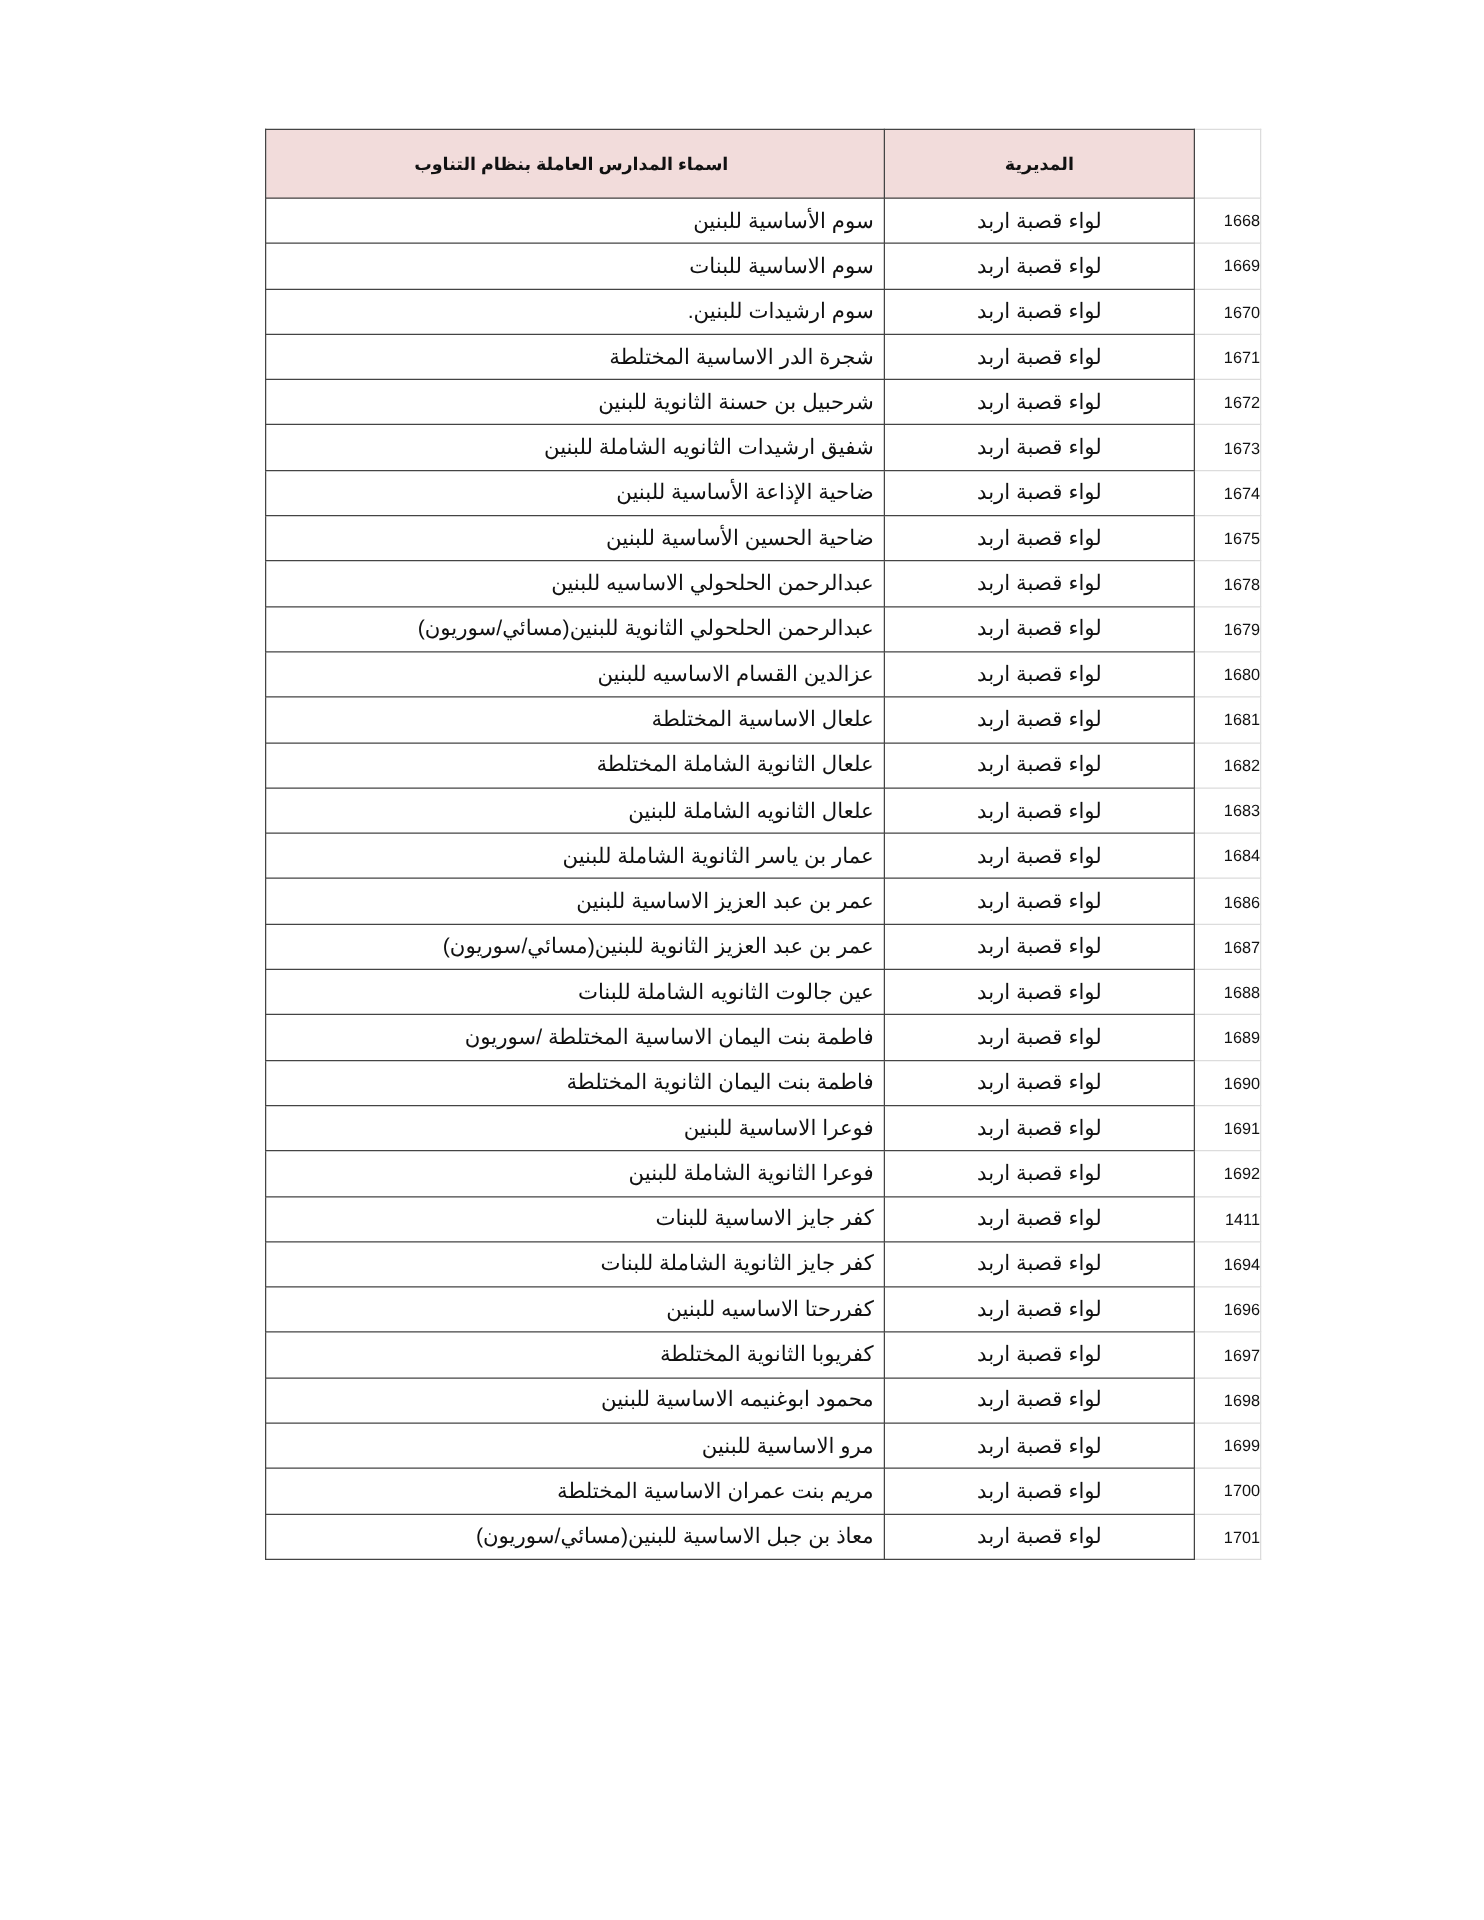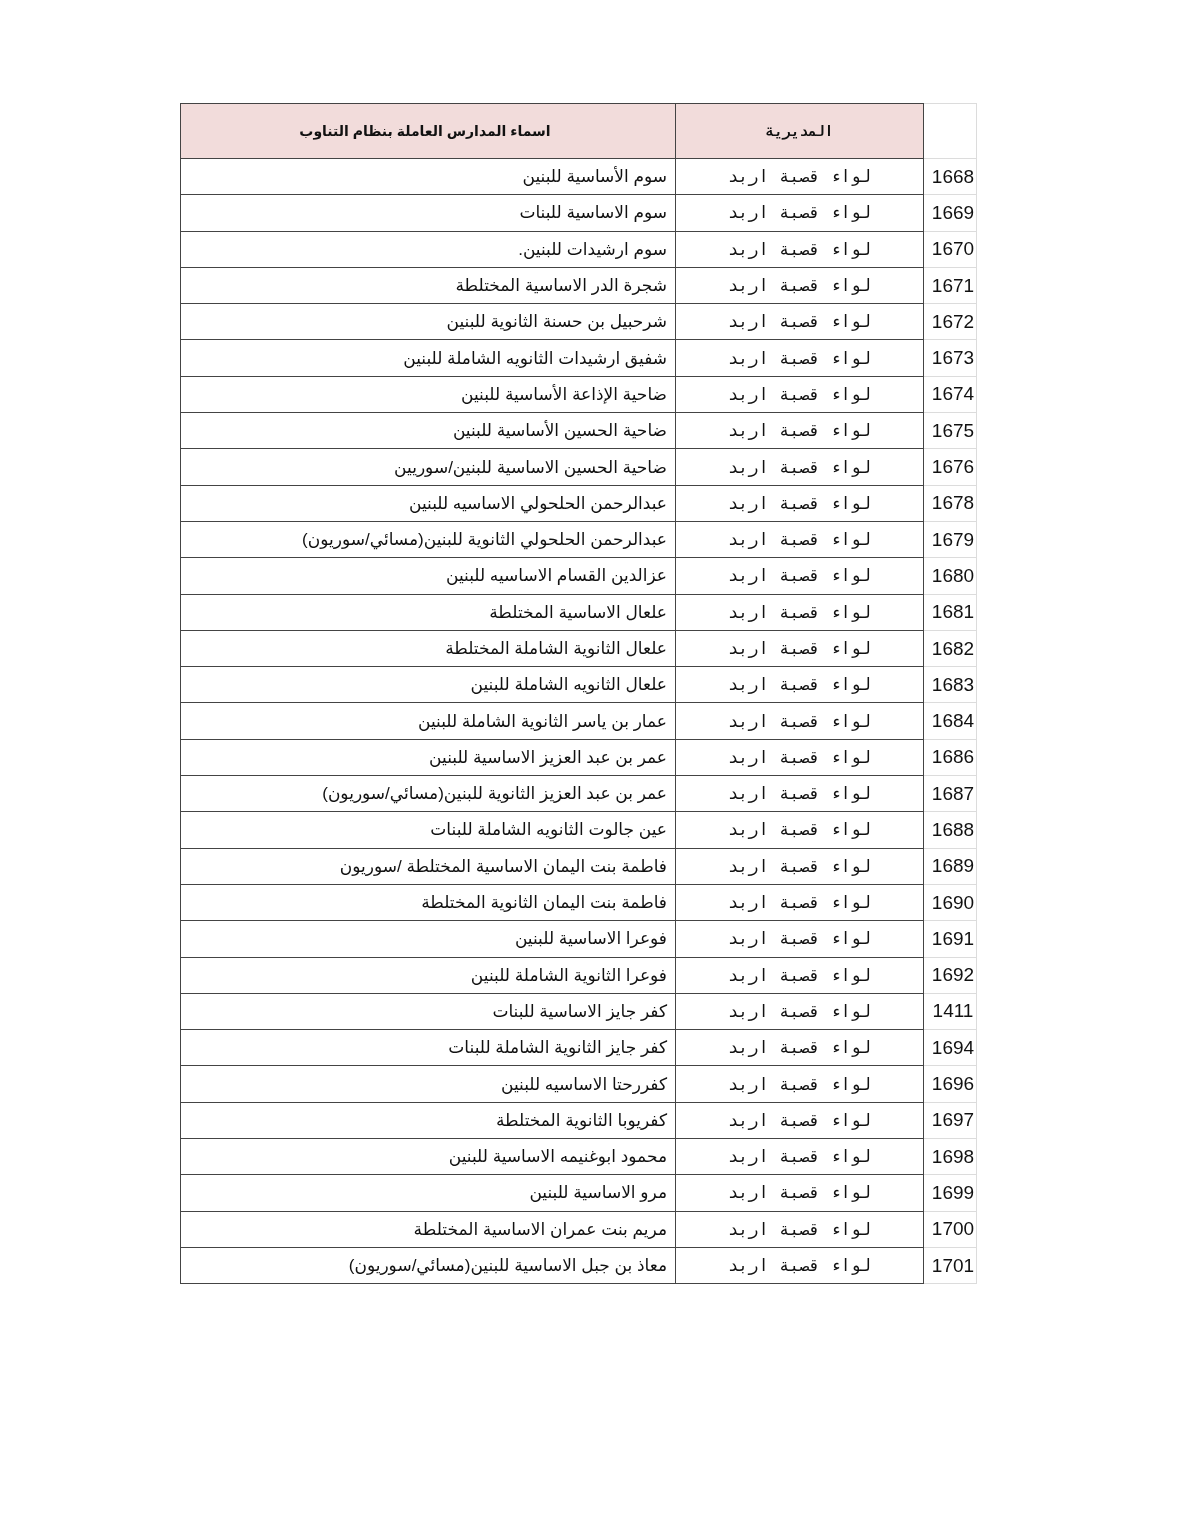--- a/index.html
+++ b/index.html
@@ -1,26 +1,26 @@
 <!DOCTYPE html>
 <html><head>
 <meta charset="utf-8">
 <style>
   html, body { margin: 0; padding: 0; background: #ffffff; }
   body { width: 1187px; height: 1536px; position: relative; font-family: "Liberation Sans", "DejaVu Sans", sans-serif; color: #111; }
   .sheet {
-    position: absolute; left: 180px; top: 103px;
+    position: absolute; left: 212px; top: 103px;
     border-collapse: collapse;
   }
   .sheet td, .sheet th { padding: 0; box-sizing: border-box; }
   .hdr-row { height: 55px; }
   .row { height: 36.3px; }
   .c-name { width: 495px; border: 1.5px solid #444; text-align: right; padding-right: 6px !important; font-size: 17px; direction: rtl; }
-  .c-dir { width: 248px; border: 1.5px solid #444; text-align: center; font-size: 17px; direction: rtl; font-family: Liberation Mono, monospace; }
-  .c-num { width: 53px; border-top: 1px solid #dcdcdc; border-bottom: 1px solid #dcdcdc; border-right: 1px solid #dcdcdc; border-left: 1.5px solid #444; text-align: center; padding-left: 6px !important; font-size: 19px; }
+  .c-dir { width: 248px; border: 1.5px solid #444; text-align: center; font-size: 17px; direction: rtl; }
+  .c-num { width: 53px; border-top: 1px solid #dcdcdc; border-bottom: 1px solid #dcdcdc; border-right: 1px solid #dcdcdc; border-left: 1.5px solid #444; text-align: right; padding-left: 6px !important; font-size: 13px; }
   .hdr-row .c-name, .hdr-row .c-dir { background: #f2dcdb; font-weight: bold; font-size: 14px; text-align: center; }
   .hdr-row .c-num { border-top: 1px solid #dcdcdc; }
   tbody tr.row td.c-name span { padding-right: 2px; }
 </style>
 </head>
 <body>
 
 <table class="sheet">
   <thead>
     <tr class="hdr-row">
@@ -71,25 +71,20 @@
     <td class="c-dir"><span>لواء قصبة اربد</span></td>
     <td class="c-num"><span>1674</span></td>
   </tr>
 
   <tr class="row">
     <td class="c-name"><span>ضاحية الحسين الأساسية للبنين</span></td>
     <td class="c-dir"><span>لواء قصبة اربد</span></td>
     <td class="c-num"><span>1675</span></td>
   </tr>
 
-  <tr class="row">
-    <td class="c-name"><span>ضاحية الحسين الاساسية للبنين/سوريين</span></td>
-    <td class="c-dir"><span>لواء قصبة اربد</span></td>
-    <td class="c-num"><span>1676</span></td>
-  </tr>
 
 
   <tr class="row">
     <td class="c-name"><span>عبدالرحمن الحلحولي الاساسيه للبنين</span></td>
     <td class="c-dir"><span>لواء قصبة اربد</span></td>
     <td class="c-num"><span>1678</span></td>
   </tr>
 
   <tr class="row">
     <td class="c-name"><span>عبدالرحمن الحلحولي الثانوية للبنين(مسائي/سوريون)</span></td>

